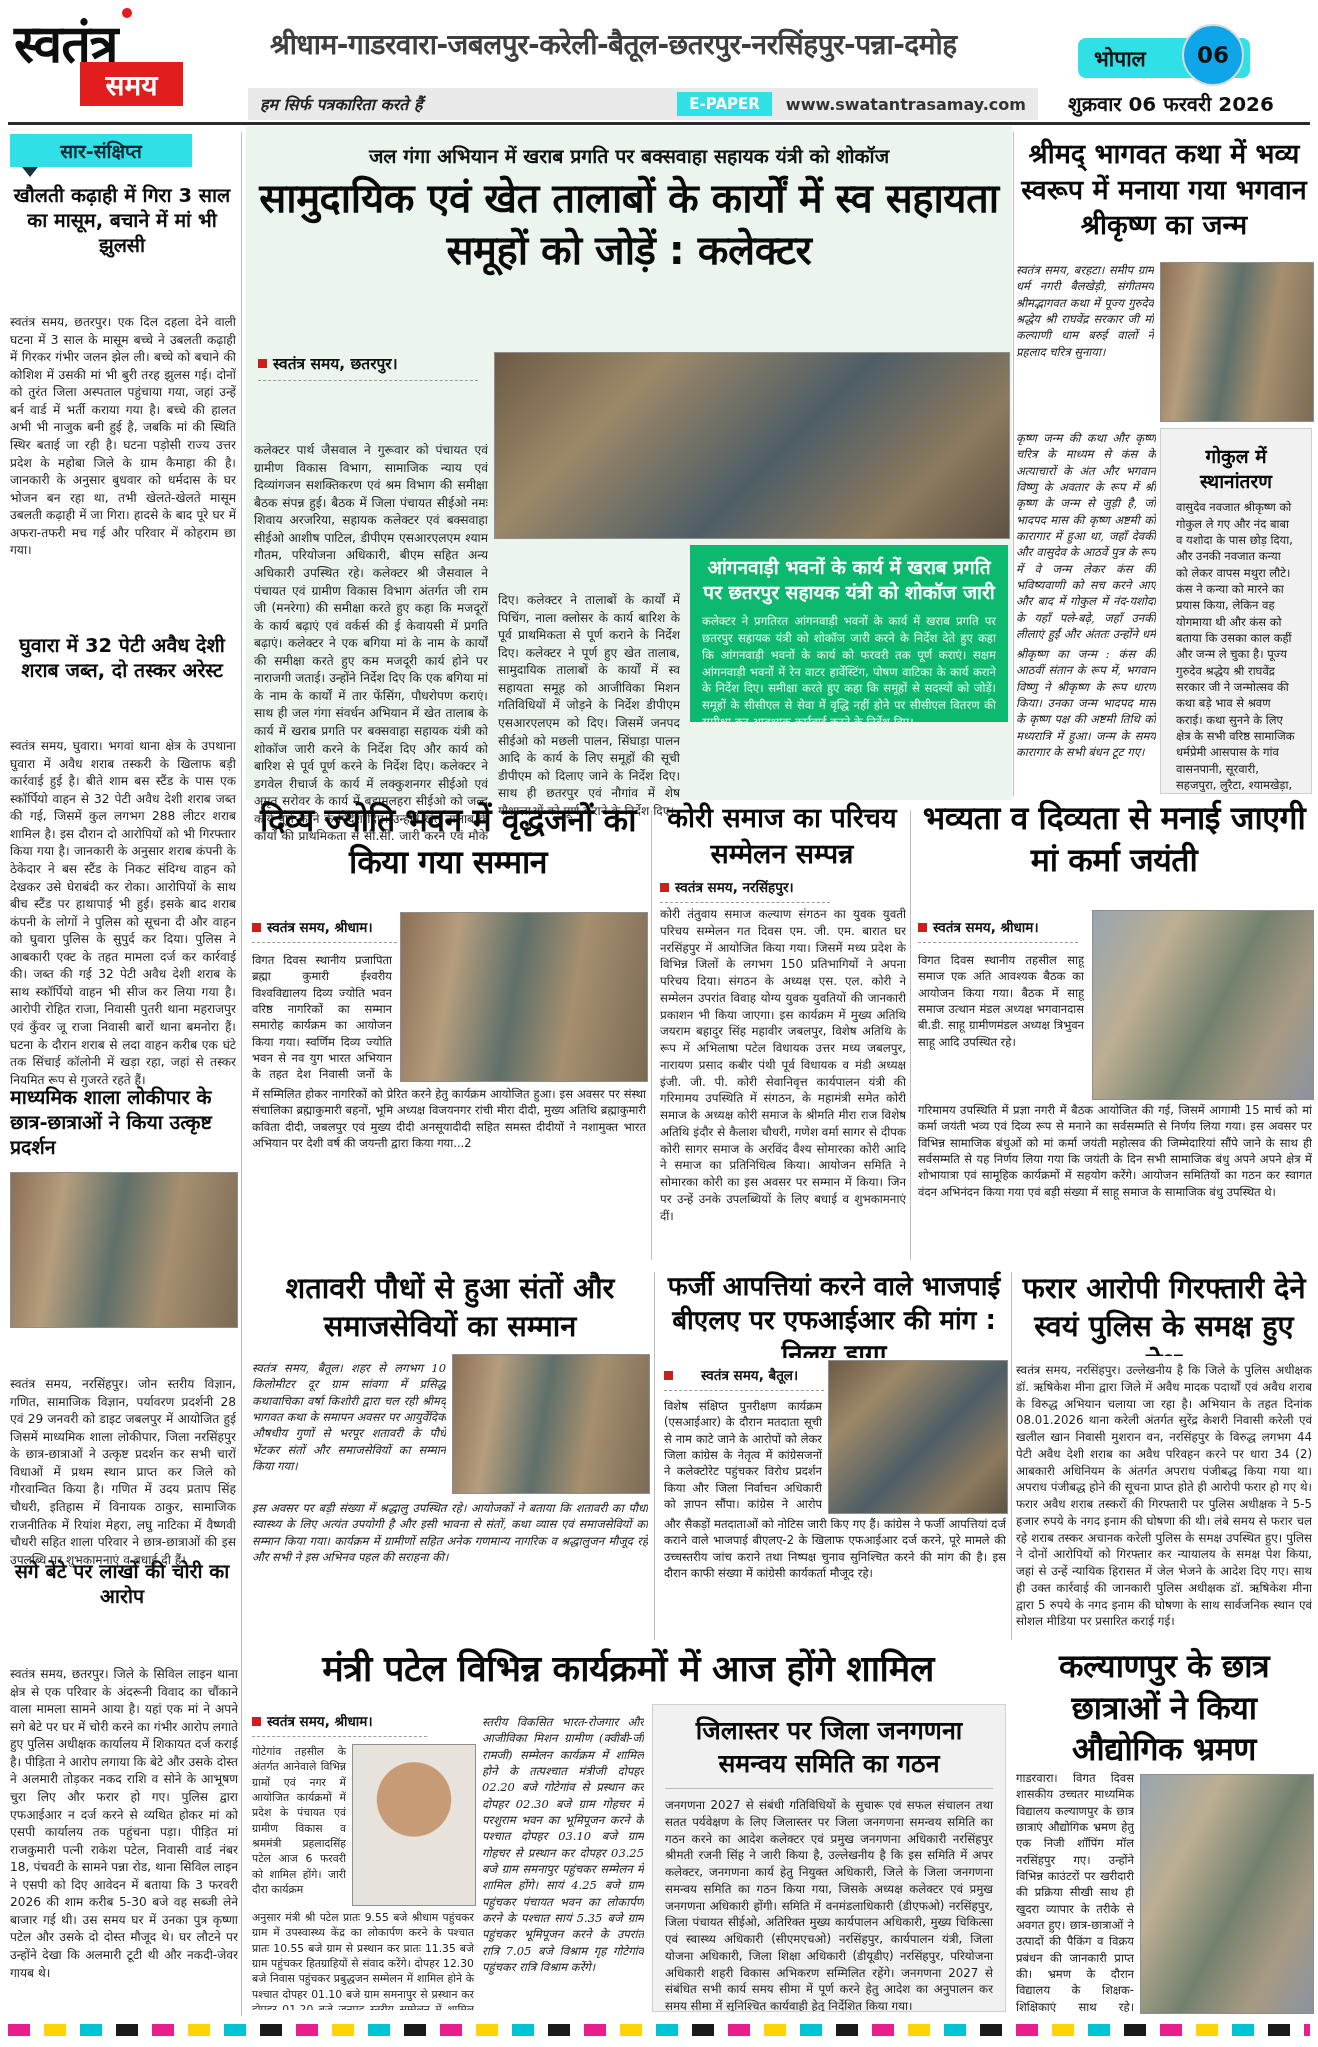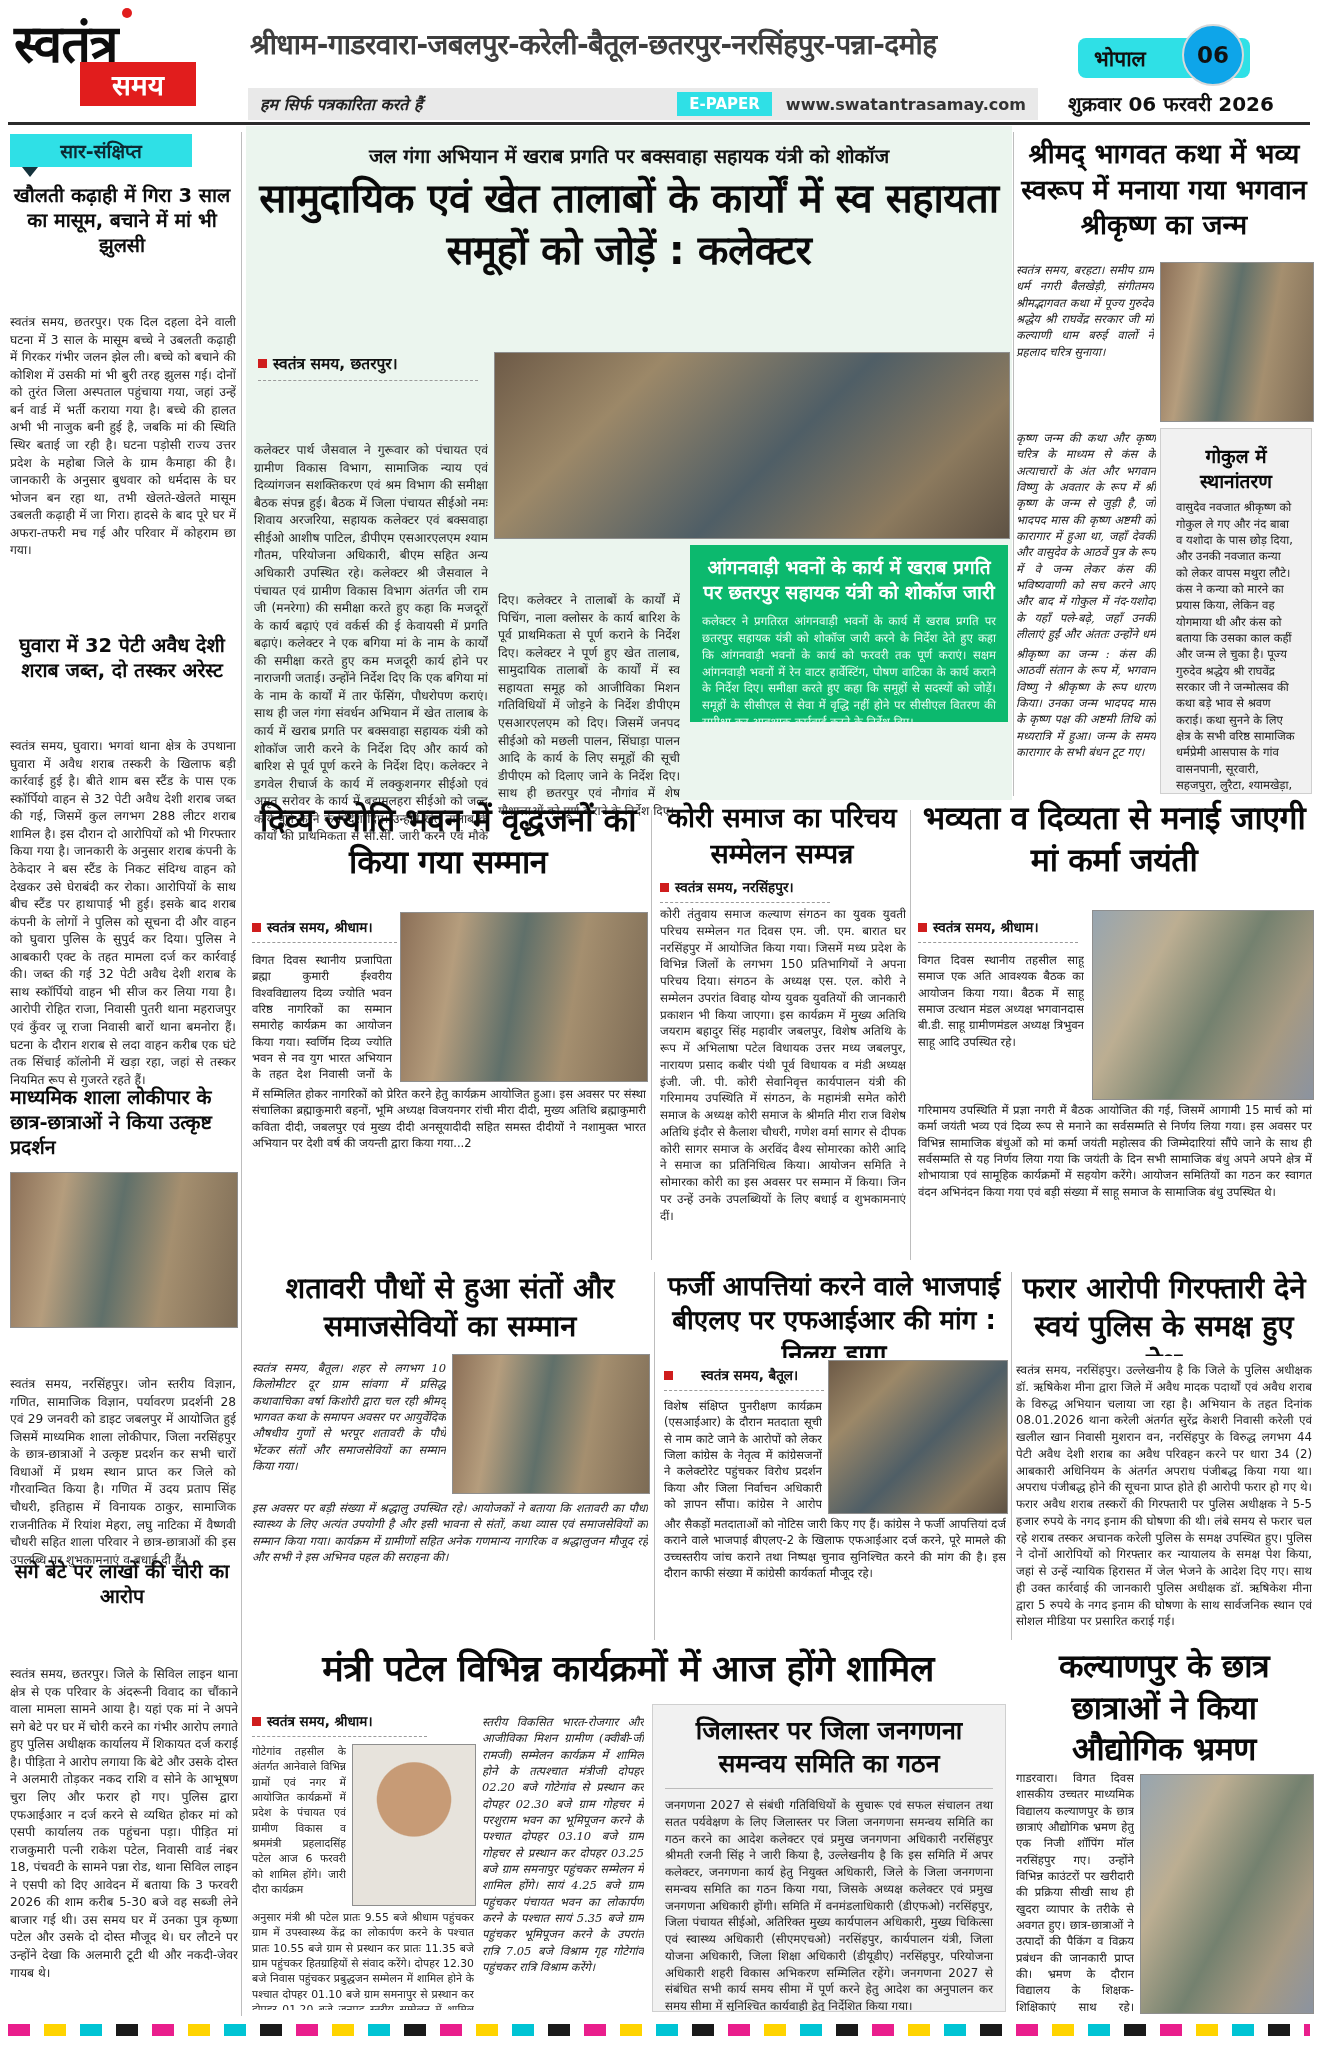--- a/index.html
+++ b/index.html
@@ -7,21 +7,21 @@
        font-family:"DejaVu Sans",sans-serif;color:#1a1a1a;}
   .abs{position:absolute;}
   .center{text-align:center;}
   .just{text-align:justify;}
   .clip{overflow:hidden;}
   
   .logo-top{font-size:52px;font-weight:800;color:#0d0d0d;letter-spacing:-1px;line-height:1;}
   .logo-dot{width:10px;height:10px;border-radius:50%;background:#e11d1d;}
   .logo-box{background:#e11d1d;color:#fff;font-size:28px;font-weight:800;
             display:flex;align-items:center;justify-content:center;}
-  .cities{font-size:28px;font-weight:800;color:#3f3f3f;letter-spacing:-.5px;white-space:nowrap;}
+  .cities{font-size:28px;font-weight:800;color:#3f3f3f;letter-spacing:-.5px;white-space:nowrap;margin-left:20px;}
   .edition-strip{background:#2fe0e6;border-radius:8px;display:flex;align-items:center;}
   .edition-label{font-size:21px;font-weight:800;color:#111;padding-left:16px;}
   .page-circle{background:#0ea5e9;border:2px solid #d9d9d9;border-radius:50%;
                display:flex;align-items:center;justify-content:center;
                font-size:23px;font-weight:800;color:#111;}
   .tag-band{background:#e9e9e9;display:flex;align-items:center;gap:14px;padding:0 12px;}
   .tagline{font-size:16px;font-weight:700;font-style:italic;color:#222;white-space:nowrap;}
   .epaper{background:#2fe0e6;color:#fff;font-size:15px;font-weight:800;padding:3px 12px;white-space:nowrap;}
   .website{font-size:16px;font-weight:700;color:#333;white-space:nowrap;}
   .date{font-size:20px;font-weight:800;color:#111;}
@@ -62,21 +62,21 @@
   .color-bar{background:repeating-linear-gradient(90deg,
       #e91e8c 0 22px,#ffffff 22px 36px,#ffd400 36px 58px,#ffffff 58px 72px,
       #00c4d4 72px 94px,#ffffff 94px 108px,#1a1a1a 108px 130px,#ffffff 130px 144px);}
 </style>
 </head>
 <body>
 
 <div class="abs" style="left:0;top:0;width:1318px;height:122px;">
   <div class="abs logo-dot" style="left:122px;top:8px;"></div>
   <div class="abs logo-top" style="left:14px;top:18px;width:225px;">स्वतंत्र</div>
-  <div class="abs logo-box" style="left:80px;top:62px;width:116px;height:44px;">समय</div>
+  <div class="abs logo-box" style="left:80px;top:62px;width:103px;height:44px;">समय</div>
   <div class="abs cities clip" style="left:250px;top:24px;width:800px;height:48px;">श्रीधाम-गाडरवारा-जबलपुर-करेली-बैतूल-छतरपुर-नरसिंहपुर-पन्ना-दमोह</div>
   <div class="abs edition-strip" style="left:1078px;top:38px;width:172px;height:40px;">
     <span class="edition-label">भोपाल</span>
   </div>
   <div class="abs page-circle" style="left:1182px;top:24px;width:58px;height:58px;">06</div>
   <div class="abs tag-band" style="left:248px;top:88px;width:766px;height:32px;">
     <span class="tagline">हम सिर्फ पत्रकारिता करते हैं</span>
     <span style="flex:1"></span>
     <span class="epaper">E-PAPER</span>
     <span class="website">www.swatantrasamay.com</span>

